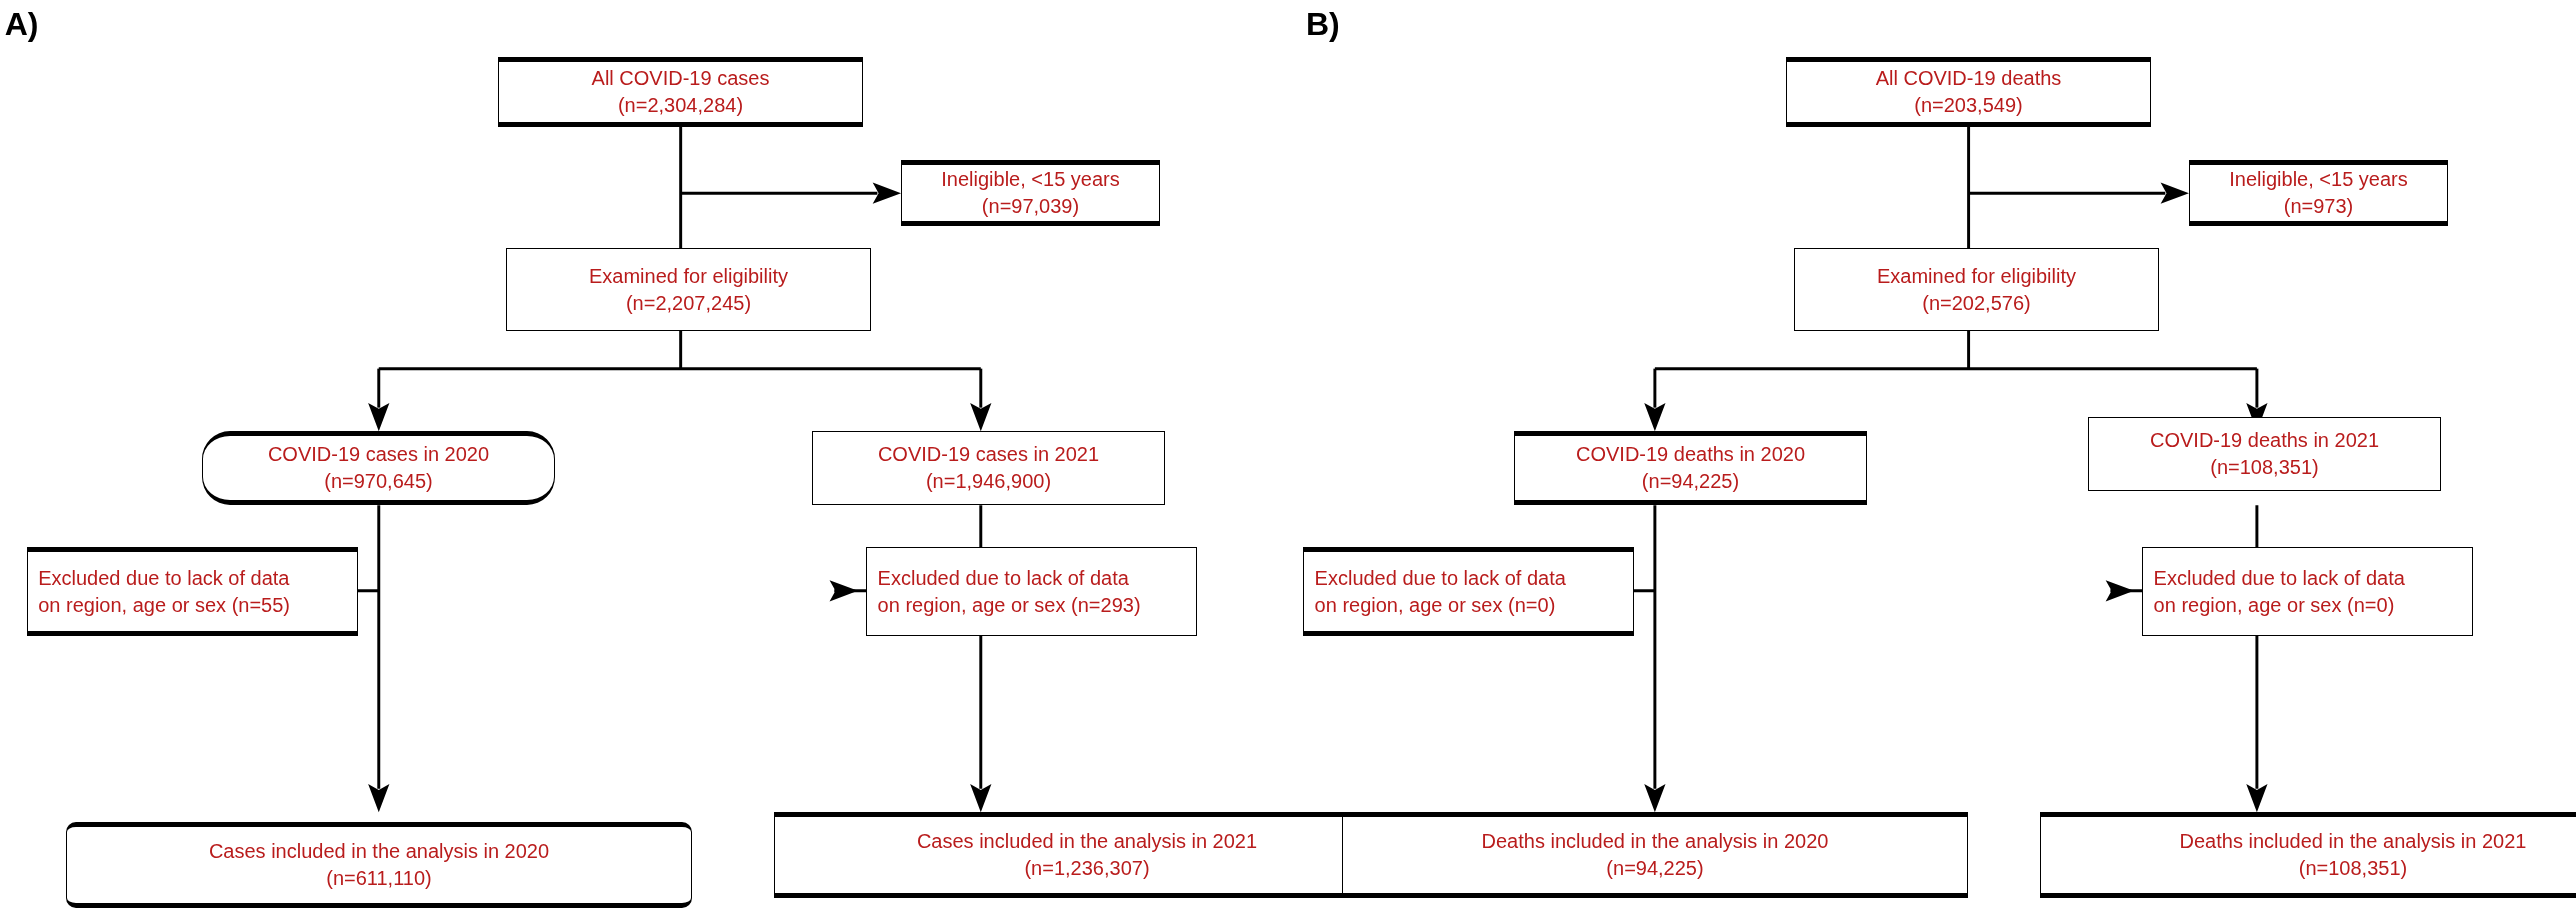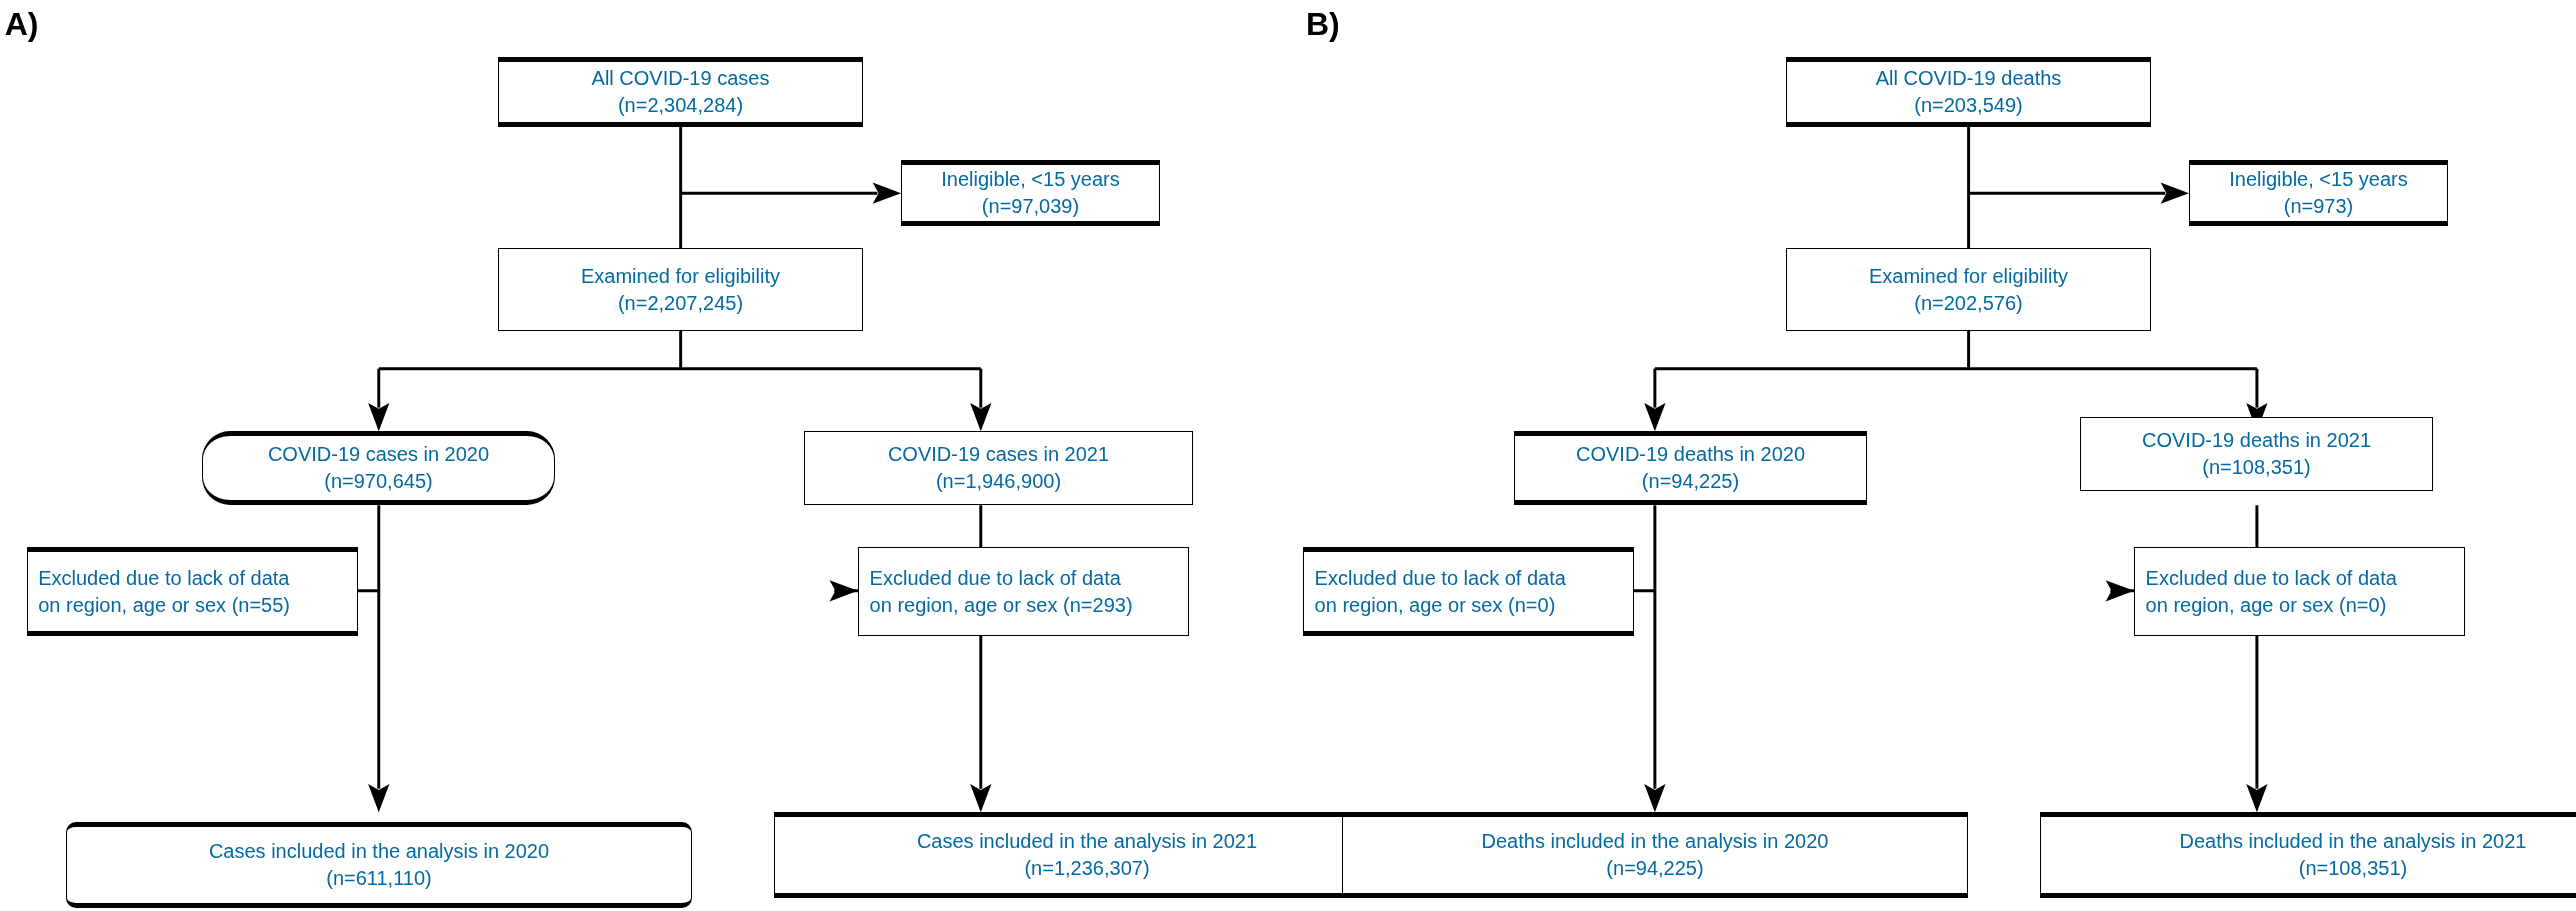--- a/index.html
+++ b/index.html
@@ -32,31 +32,32 @@
     box-sizing: border-box;
     background: #ffffff;
     border: 1.8px solid #000000;
     display: flex;
     flex-direction: column;
     align-items: center;
     justify-content: center;
     font-family: "Liberation Sans", sans-serif;
     font-size: 20px;
     line-height: 27px;
-    color: #0369a1;
+    color: #b91c1c;
     text-align: center;
     padding: 0 16px;
   }
   .node.thick {
     border-width: 1.8px;
     border-top-width: 5.3px;
     border-bottom-width: 5.3px;
   }
   .node.thin {
     border-width: 1.8px;
+    margin-left: 8px;
   }
   .node.left-align {
     align-items: flex-start;
     text-align: right;
     padding-left: 10.6px;
     padding-right: 7px;
   }
   .node .ln {
     display: block;
     white-space: nowrap;
@@ -150,21 +151,21 @@
   <div class="node thin" style="left:498px; top:248px; width:365px; height:83px;">
     <span class="ln">Examined for eligibility</span>
     <span class="ln">(n=2,207,245)</span>
   </div>
 
   <div class="node thick" style="left:202px; top:431px; width:353px; height:74px;border-radius:28px;">
     <span class="ln">COVID-19 cases in 2020</span>
     <span class="ln">(n=970,645)</span>
   </div>
 
-  <div class="node thin" style="left:804px; top:431px; width:389px; height:74px;text-align:center;">
+  <div class="node thin" style="left:804px; top:431px; width:353px; height:74px;text-align:center;">
     <span class="ln">COVID-19 cases in 2021</span>
     <span class="ln">(n=1,946,900)</span>
   </div>
 
   <div class="node thick left-align" style="left:26.6px; top:547px; width:331px; height:89px;">
     <span class="ln">Excluded due to lack of data</span>
     <span class="ln">on region, age or sex (n=55)</span>
   </div>
 
   <div class="node thin left-align" style="left:858px; top:547px; width:331px; height:89px;">

